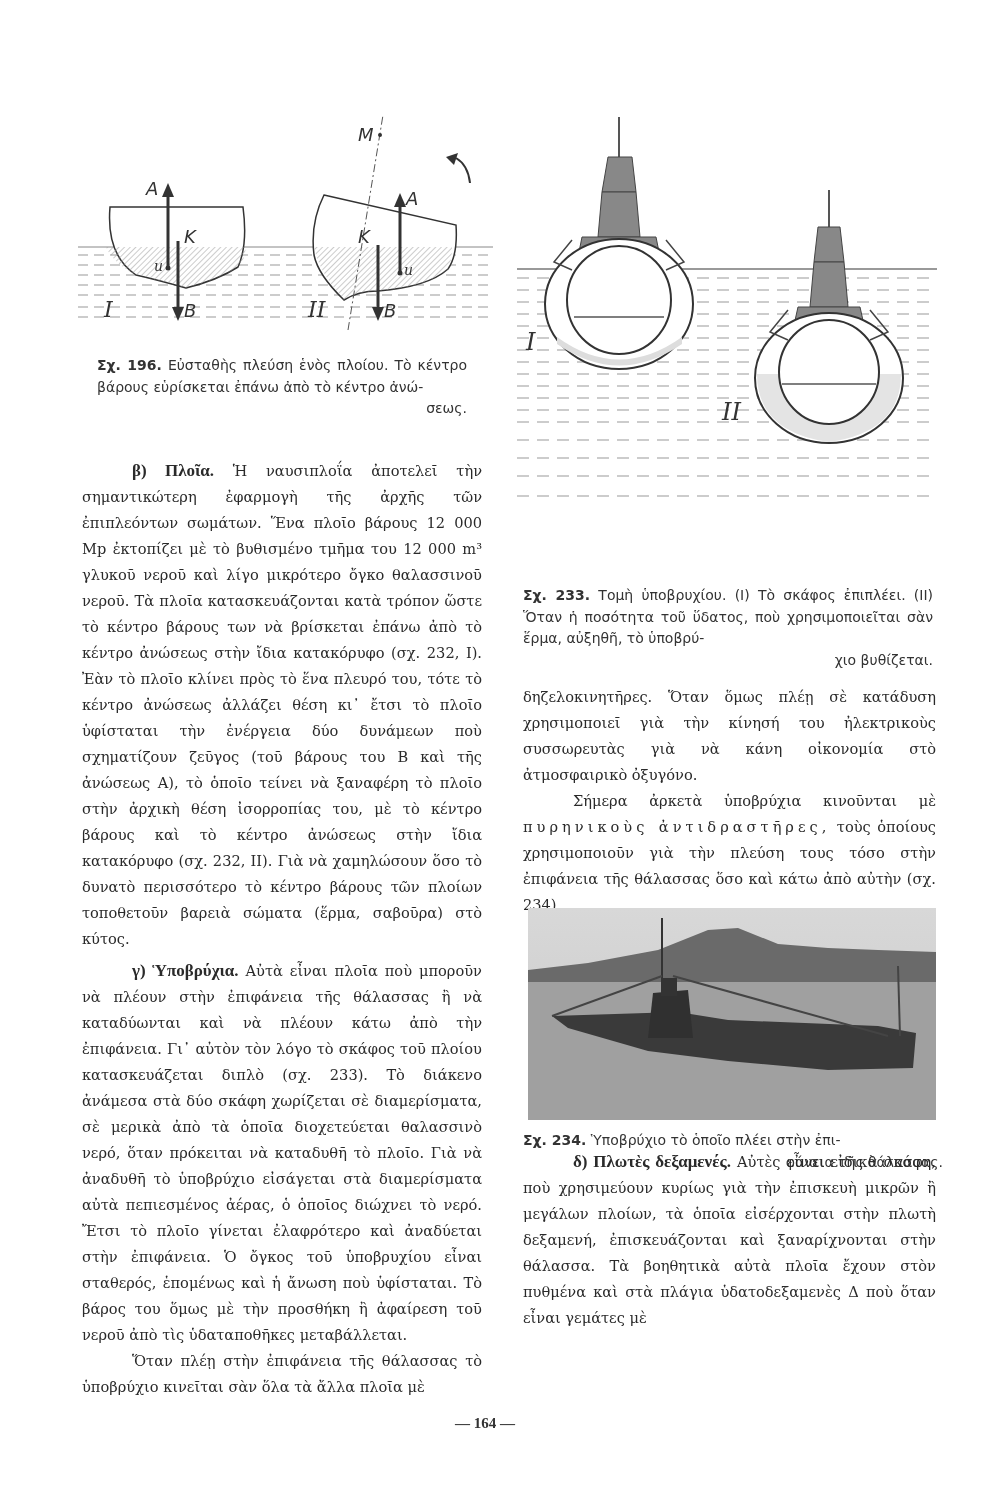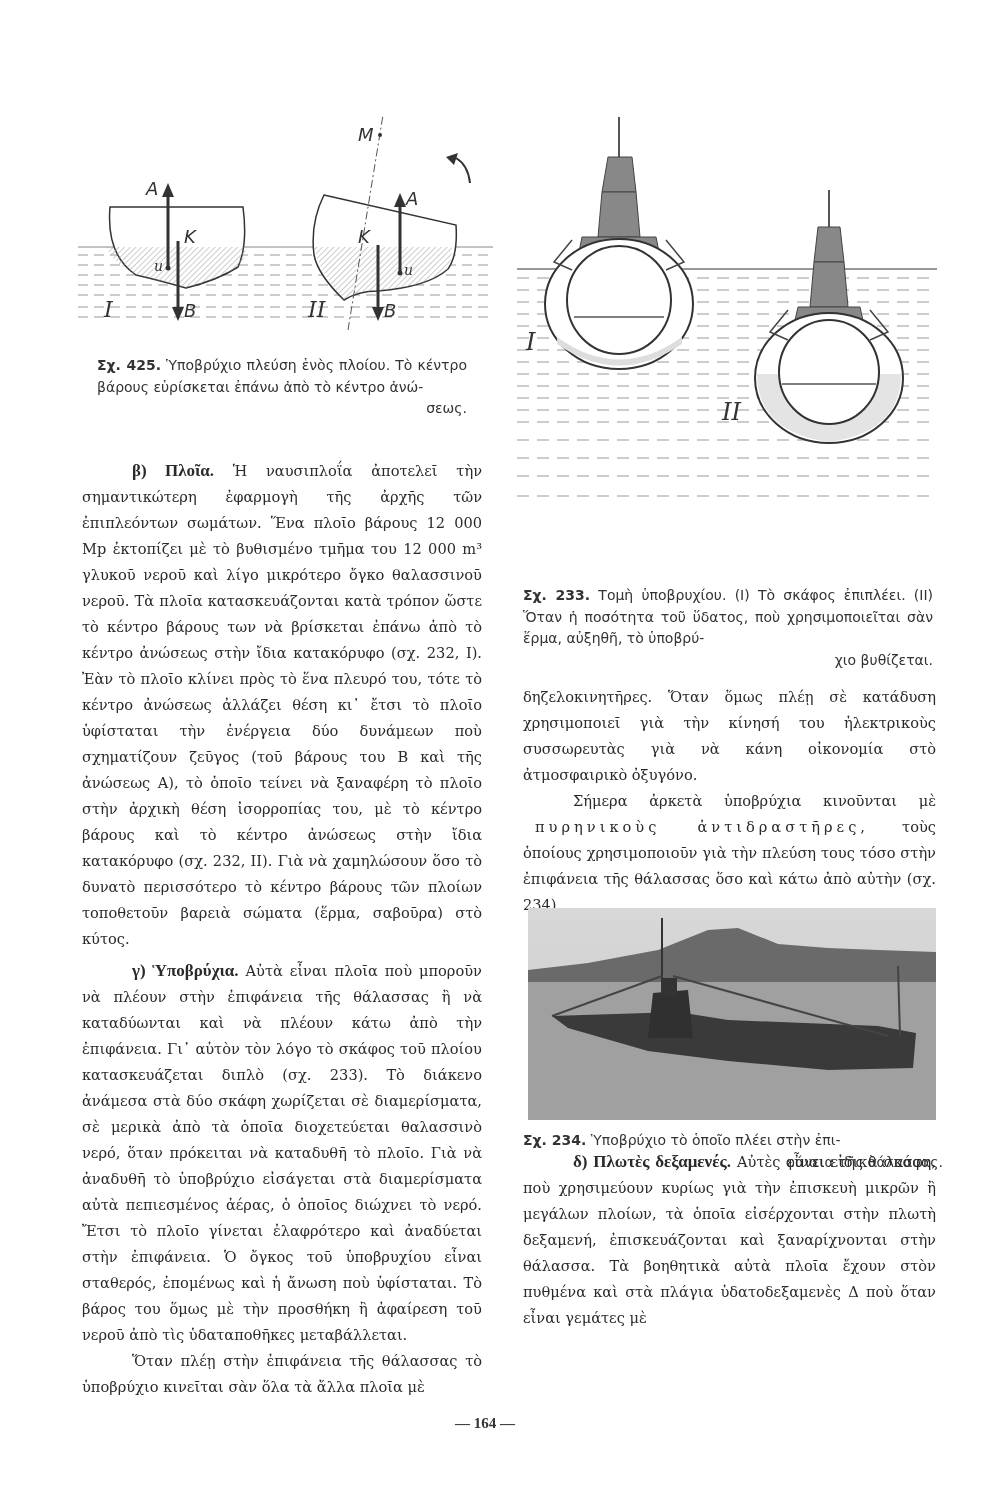--- a/index.html
+++ b/index.html
@@ -7,21 +7,21 @@
          font-family: "DejaVu Serif", "Liberation Serif", serif; color: #2a2a2a; }
   .col { position: absolute; font-size: 14.6px; line-height: 26px; text-align: justify; }
   .col p { margin: 0; text-indent: 0; }
   .indent { text-indent: 50px !important; }
   .left { left: 82px; width: 400px; }
   .right { left: 523px; width: 413px; }
   .caption { position: absolute; font-size: 14px; line-height: 21.5px; text-align: justify; font-family: "DejaVu Sans", "Liberation Sans", sans-serif; color: #333; }
   .caption .fig { font-weight: bold; }
   .caption .last { text-align: right; display: block; }
   .head { font-weight: bold; font-size: 17px; font-family: "Liberation Serif", "DejaVu Serif", serif; }
-  .spaced { letter-spacing: 4px; margin-left: 12px; }
+  .spaced { letter-spacing: 4px; }
   svg { position: absolute; }
   .page-num { position: absolute; left: 455px; top: 1415px; font-family: Liberation Serif, serif; font-weight: bold; font-size: 15px; color: #333; }
   .photo { position: absolute; left: 528px; top: 908px; width: 408px; height: 212px; overflow: hidden; }
 </style>
 </head>
 <body>
 
 <svg style="left:78px;top:95px" width="420" height="240" viewBox="0 0 420 240">
   <defs>
     <pattern id="hatch" width="4" height="4" patternUnits="userSpaceOnUse" patternTransform="rotate(45)">
@@ -69,22 +69,22 @@
   </g>
   <text x="280" y="46" font-family="DejaVu Sans, sans-serif" font-style="italic" font-size="18" fill="#333">M</text>
   <text x="328" y="110" font-family="DejaVu Sans, sans-serif" font-style="italic" font-size="18" fill="#333">A</text>
   <text x="280" y="148" font-family="DejaVu Sans, sans-serif" font-style="italic" font-size="18" fill="#333">K</text>
   <text x="326" y="180" font-family="DejaVu Serif, serif" font-style="italic" font-size="14" fill="#333">u</text>
   <text x="306" y="222" font-family="DejaVu Sans, sans-serif" font-style="italic" font-size="18" fill="#333">B</text>
   <text x="230" y="222" font-family="DejaVu Serif, serif" font-style="italic" font-size="22" fill="#333">II</text>
 </svg>
 
 <div class="caption" style="left:97px;top:355px;width:370px;">
-  <span class="fig">Σχ. 425.</span>
-  <span>Ὑποβρύχιο πλεύση ἑνὸς πλοίου. Τὸ κέντρο βάρους εὑρίσκεται ἐπάνω ἀπὸ τὸ κέντρο ἀνώ-</span>
+  <span class="fig">Σχ. 196.</span>
+  <span>Εὐσταθὴς πλεύση ἑνὸς πλοίου. Τὸ κέντρο βάρους εὑρίσκεται ἐπάνω ἀπὸ τὸ κέντρο ἀνώ-</span>
   <span class="last">σεως.</span>
 </div>
 
 <div class="col left" style="top:458px;">
   <p class="indent">
     <span class="head">β) Πλοῖα.</span>
     <span>Ἡ ναυσιπλοΐα ἀποτελεῖ τὴν σημαντικώτερη ἐφαρμογὴ τῆς ἀρχῆς τῶν ἐπιπλεόντων σωμάτων. Ἕνα πλοῖο βάρους 12 000 Mp ἐκτοπίζει μὲ τὸ βυθισμένο τμῆμα του 12 000 m³ γλυκοῦ νεροῦ καὶ λίγο μικρότερο ὄγκο θαλασσινοῦ νεροῦ. Τὰ πλοῖα κατασκευάζονται κατὰ τρόπον ὥστε τὸ κέντρο βάρους των νὰ βρίσκεται ἐπάνω ἀπὸ τὸ κέντρο ἀνώσεως στὴν ἴδια κατακόρυφο (σχ. 232, I). Ἐὰν τὸ πλοῖο κλίνει πρὸς τὸ ἕνα πλευρό του, τότε τὸ κέντρο ἀνώσεως ἀλλάζει θέση κι᾽ ἔτσι τὸ πλοῖο ὑφίσταται τὴν ἐνέργεια δύο δυνάμεων ποὺ σχηματίζουν ζεῦγος (τοῦ βάρους του B καὶ τῆς ἀνώσεως A), τὸ ὁποῖο τείνει νὰ ξαναφέρη τὸ πλοῖο στὴν ἀρχικὴ θέση ἰσορροπίας του, μὲ τὸ κέντρο βάρους καὶ τὸ κέντρο ἀνώσεως στὴν ἴδια κατακόρυφο (σχ. 232, II). Γιὰ νὰ χαμηλώσουν ὅσο τὸ δυνατὸ περισσότερο τὸ κέντρο βάρους τῶν πλοίων τοποθετοῦν βαρειὰ σώματα (ἕρμα, σαβοῦρα) στὸ κύτος.</span>
   </p>
 </div>
 

